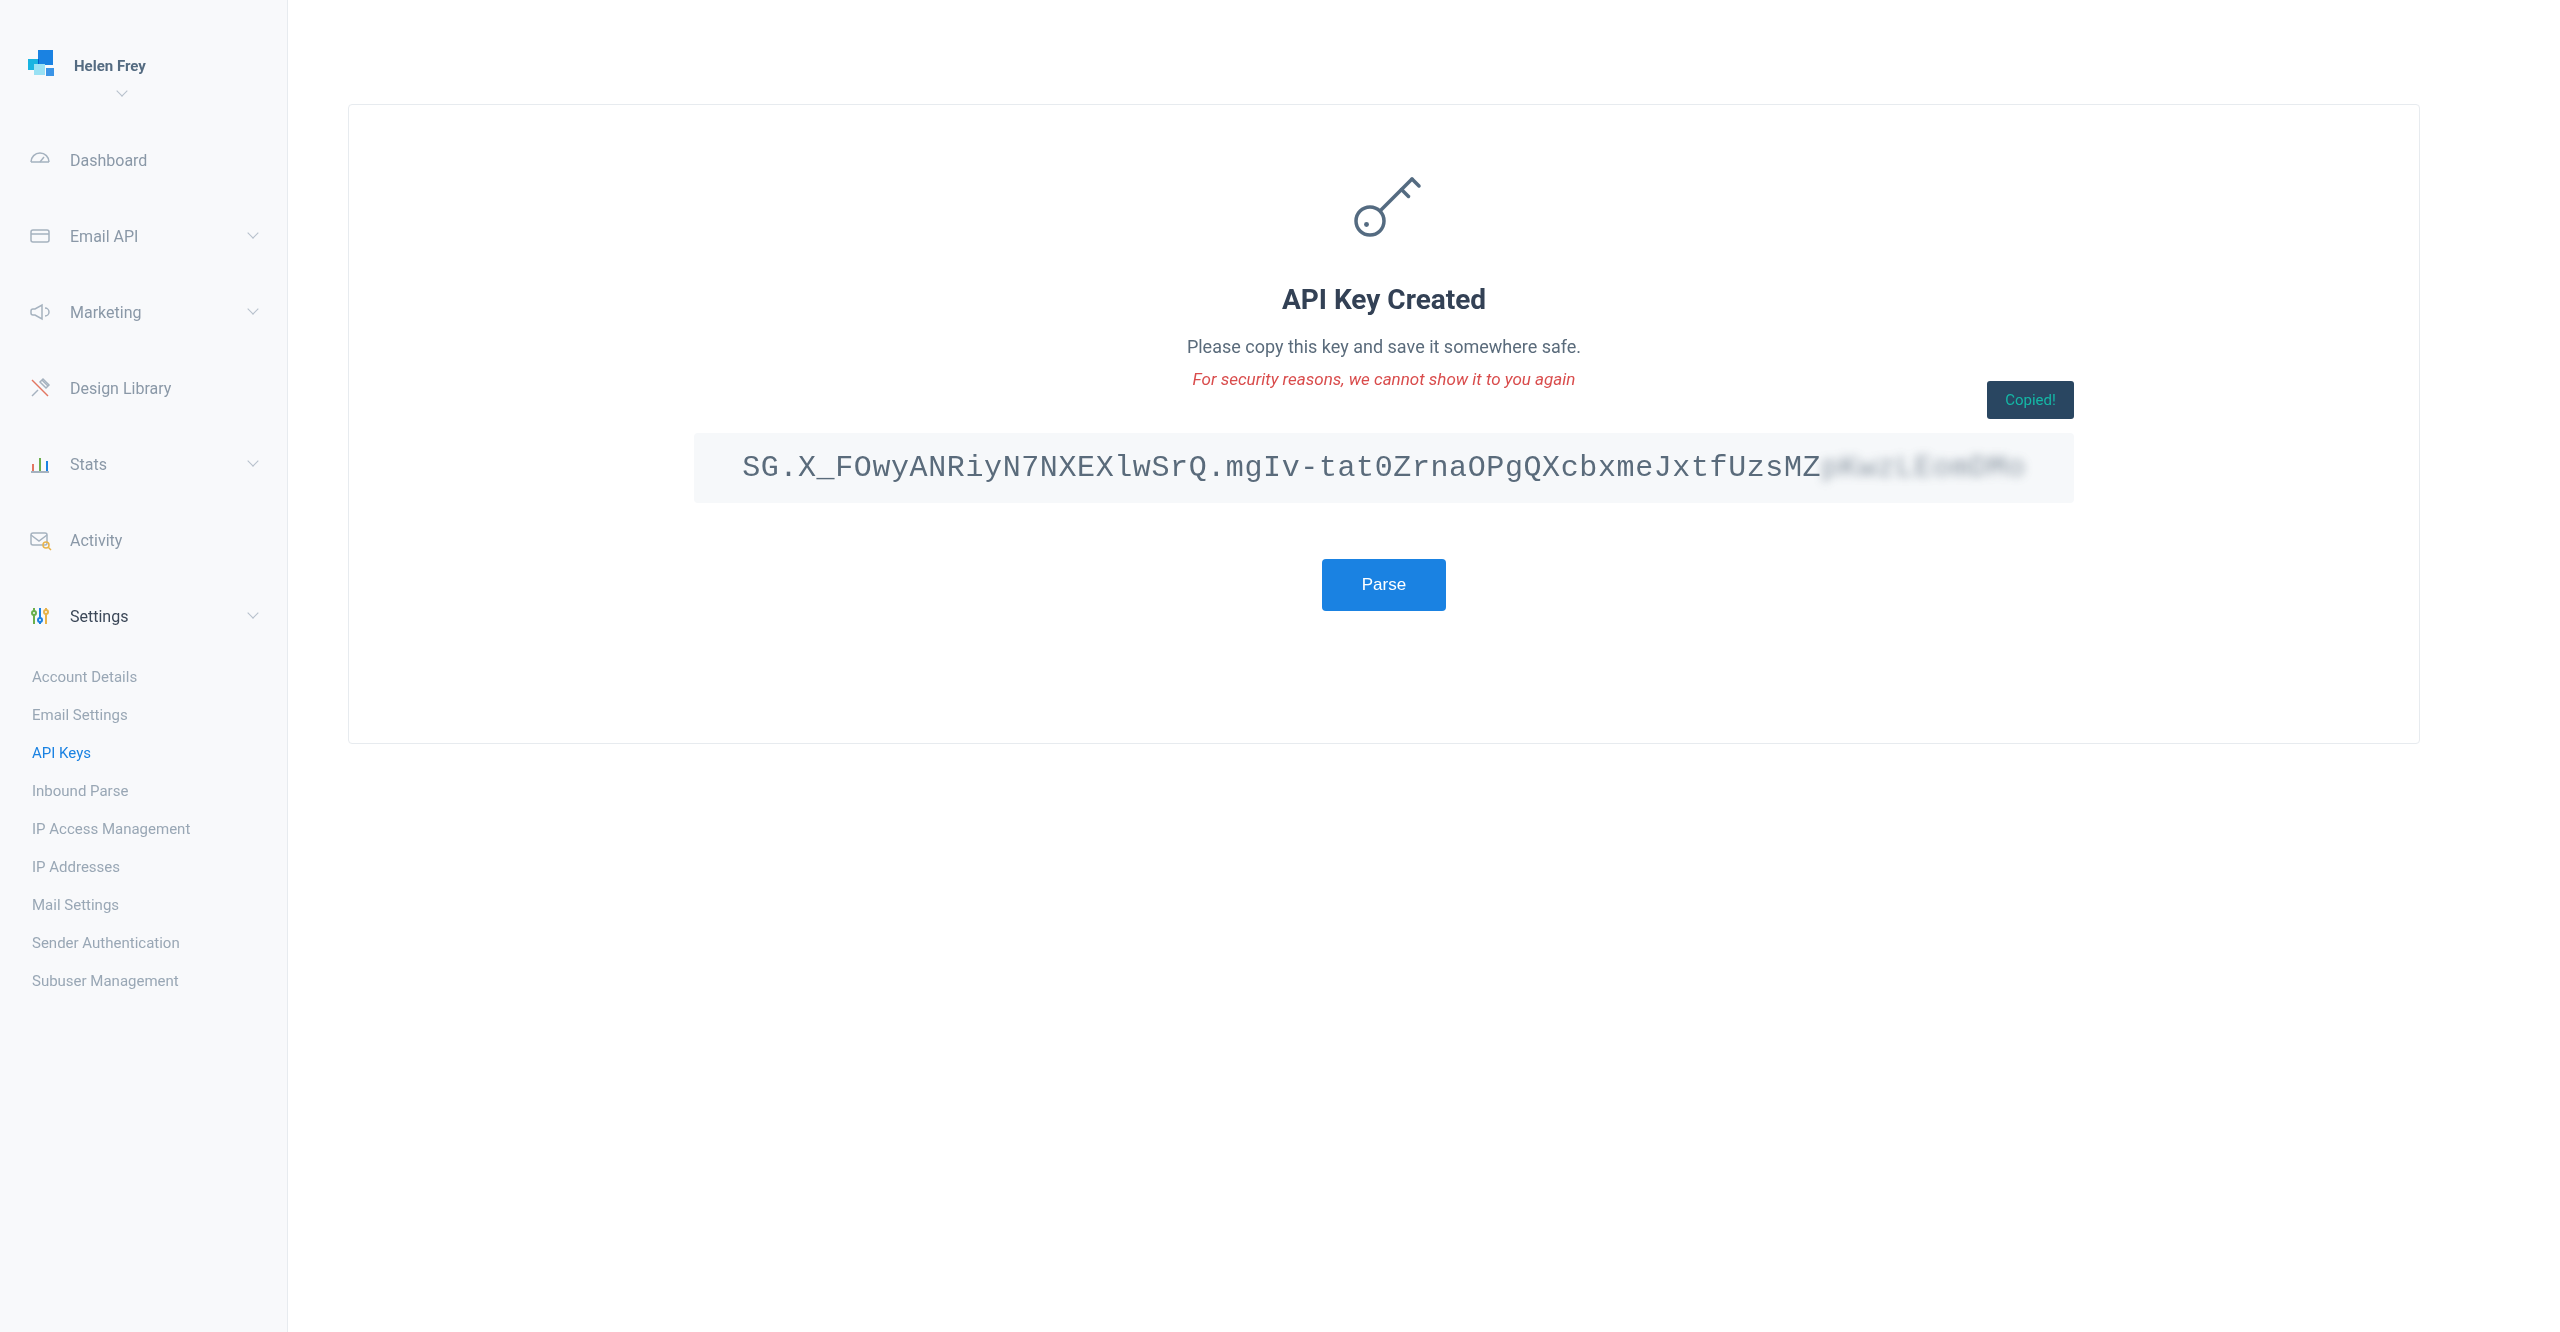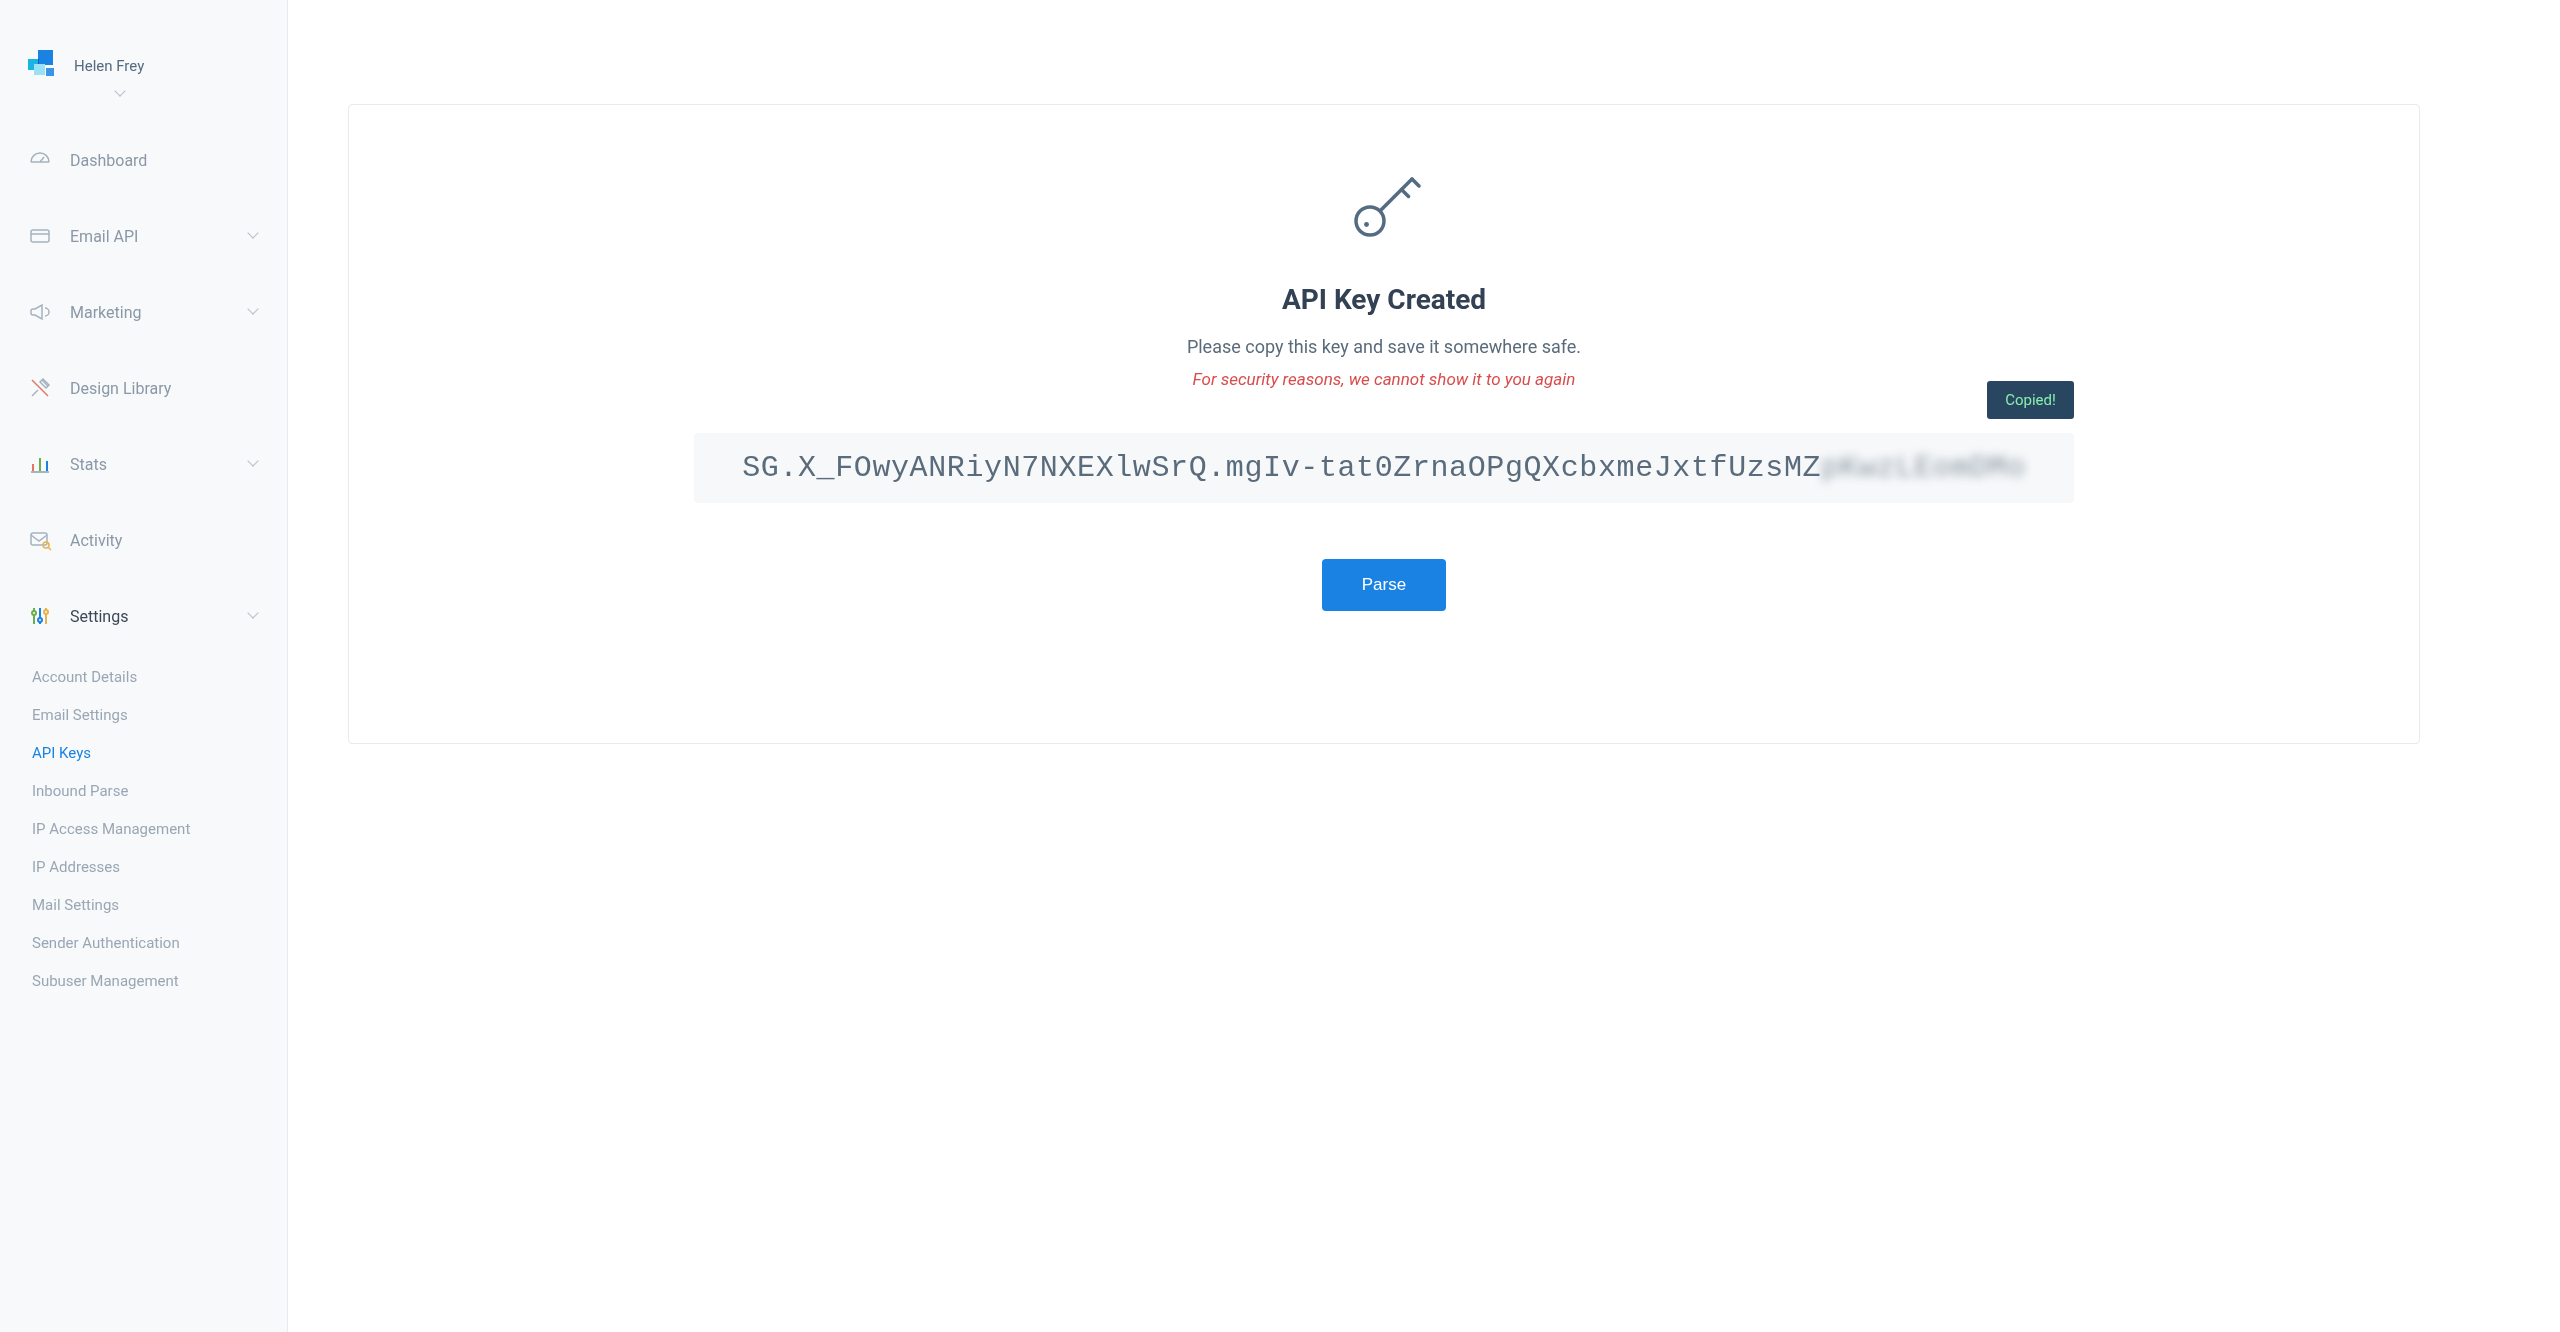--- a/index.html
+++ b/index.html
@@ -39,21 +39,21 @@
     margin-right: 14px;
   }
   .logo-glyph .sq { position: absolute; }
   .logo-glyph .sq1 { width: 15px; height: 15px; background: #1a82e2; left: 10px; top: 0; }
   .logo-glyph .sq2 { width: 11px; height: 11px; background: #00b2e3; left: 0; top: 9px; opacity: .9; mix-blend-mode: multiply;}
   .logo-glyph .sq3 { width: 11px; height: 11px; background: #99e1f4; left: 6px; top: 14px; }
   .logo-glyph .sq4 { width: 8px; height: 8px; background: #1a82e2; left: 18px; top: 18px; opacity:.85;}
   .user-name {
     font-size: 15px;
     color: #546b81;
-    font-weight: 400;
+    font-weight: 700;
   }
   .user-caret {
     position: absolute;
     right: 28px;
     top: 28px;
   }
 
   .nav-item {
     display: flex;
     align-items: center;
@@ -153,21 +153,21 @@
     text-align: right;
   }
   .key-box .blur-text {
     filter: blur(5px);
     opacity:.7;
   }
   .tooltip {
     position: absolute;
     right: 0; top: -52px;
     background: #294661;
-    color: #86efac;
+    color: #14b8a6;
     font-size: 15px;
     padding: 10px 18px;
     border-radius: 3px;
   }
 
   .done-btn {
     margin-top: 56px;
     background: #1a82e2;
     color: #fff;
     border: none;

